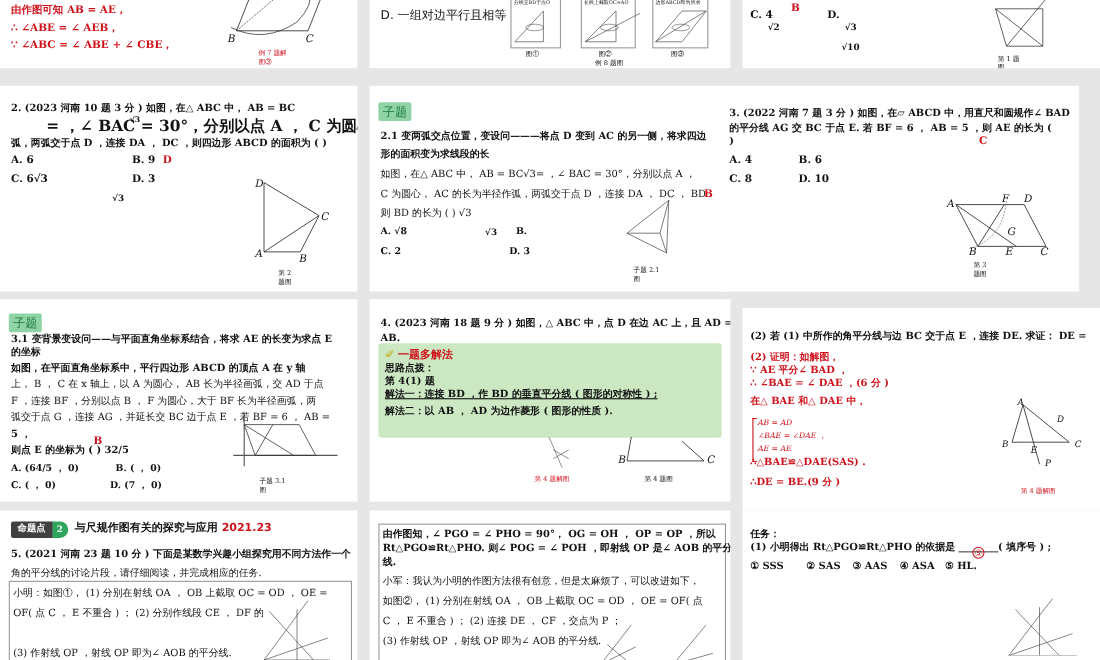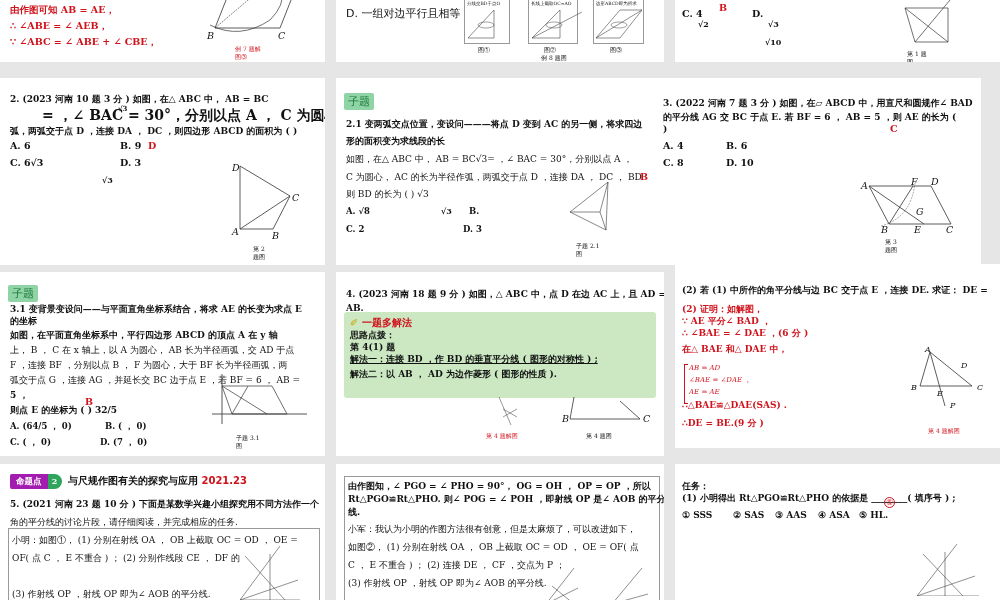--- a/index.html
+++ b/index.html
@@ -7,35 +7,35 @@
          font-family:"DejaVu Serif", serif; color:#111; }
   .slide { position:absolute; background:#fff; overflow:hidden; cursor:pointer; }
   .s0 { left:0; top:-10px; width:325px; height:72px; }
   .s1 { left:336px; top:-10px; width:328px; height:72px; }
   .s2 { left:675px; top:-10px; width:325px; height:72px; }
   .s3 { left:0; top:78px; width:325px; height:187px; }
   .s4 { left:336px; top:78px; width:328px; height:187px; }
   .s5 { left:656px; top:78px; width:325px; height:187px; }
   .s6 { left:0; top:272px; width:325px; height:184px; }
   .s7 { left:336px; top:272px; width:328px; height:184px; }
-  .s8 { left:675px; top:264px; width:325px; height:184px; }
+  .s8 { left:675px; top:280px; width:325px; height:184px; }
   .s9 { left:0; top:464px; width:325px; height:140px; }
   .s10 { left:336px; top:464px; width:328px; height:140px; }
   .s11 { left:675px; top:464px; width:325px; height:140px; }
   .t { position:absolute; font-size:9.5px; line-height:16px; white-space:nowrap; }
   .b { font-weight:bold; }
   .red { color:#d0121b; }
   .sans { font-family:"DejaVu Sans", sans-serif; }
   .tag { position:absolute; background:#8fd3a6; color:#1d7a3a; font-family:"DejaVu Sans",sans-serif;
          font-size:11px; padding:1px 4px; border-radius:2px; }
   .greenbox { position:absolute; left:8px; top:40px; width:312px; height:86px; background:#cbe8c3; border-radius:3px; }
   .cap { position:absolute; font-size:6px; line-height:8px; }
   svg { position:absolute; }
   .mp-badge { position:absolute; left:10px; top:10px; height:15px; display:flex; align-items:center; }
-  .mp-label { background:#a21caf; color:#fff; font-size:8.5px; font-family:"DejaVu Sans",sans-serif; font-weight:bold; padding:0 6px; height:15px; line-height:15px; border-radius:2px 0 0 2px;}
+  .mp-label { background:#404040; color:#fff; font-size:8.5px; font-family:"DejaVu Sans",sans-serif; font-weight:bold; padding:0 6px; height:15px; line-height:15px; border-radius:2px 0 0 2px;}
   .mp-num { background:#2ea55a; color:#fff; font-size:8px; width:14px; height:15px; line-height:15px; text-align:center; border-radius:0 8px 8px 0; font-weight:bold;}
   .frame { position:absolute; border:1px solid #999; }
 </style>
 </head>
 <body>
 
 <div class="slide s0">
   <div class="t b red" style="left:10px;top:12px;">由作图可知 AB = AE，</div>
   <div class="t b red" style="left:10px;top:28px;">∴ ∠ABE = ∠ AEB，</div>
   <div class="t b red" style="left:10px;top:44px;">∵ ∠ABC = ∠ ABE + ∠ CBE，</div>

